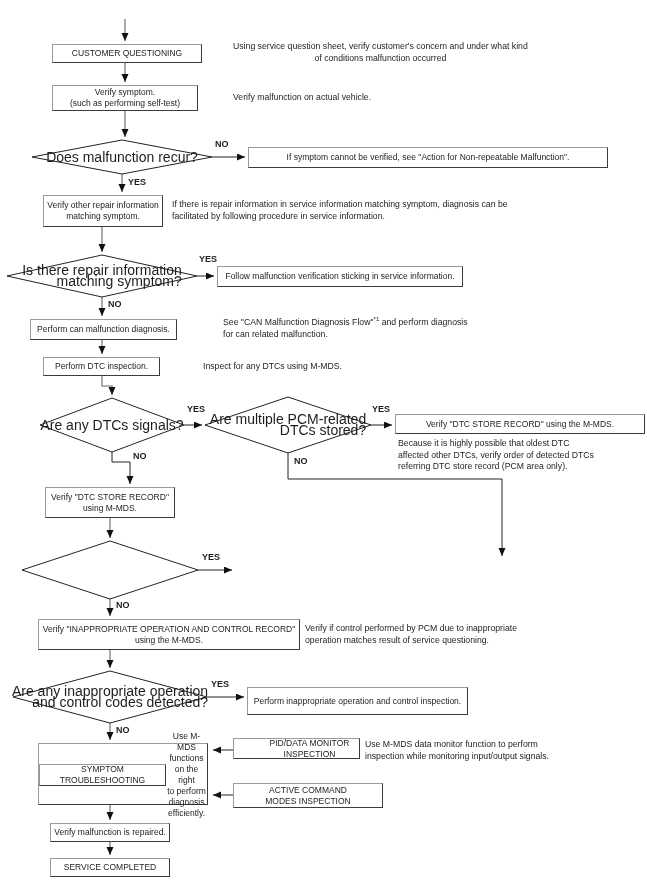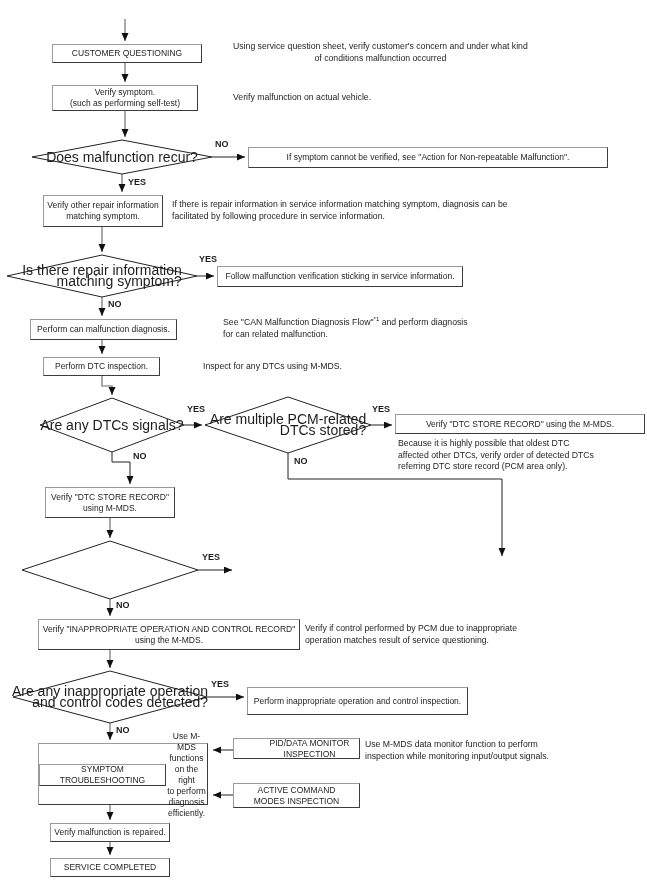--- a/index.html
+++ b/index.html
@@ -99,21 +99,21 @@
 
   <div class="box bigbox" style="left:38px;top:743px;width:170px;height:62px;">
     <div class="box inner">SYMPTOM
 TROUBLESHOOTING</div>
     <div class="bigbody">Use M-MDS functions on the right
 to perform diagnosis efficiently.</div>
   </div>
 
   <div class="box" style="left:233px;top:738px;width:127px;height:21px;padding-left:26px;">PID/DATA MONITOR
 INSPECTION</div>
-  <div class="box" style="left:233px;top:783px;width:127px;height:25px;">ACTIVE COMMAND
+  <div class="box" style="left:233px;top:783px;width:150px;height:25px;">ACTIVE COMMAND
 MODES INSPECTION</div>
   <div class="box" style="left:50px;top:823px;width:120px;height:19px;">Verify malfunction is repaired.</div>
   <div class="box" style="left:50px;top:858px;width:120px;height:19px;">SERVICE COMPLETED</div>
 
   <div class="dtext" style="left:122px;top:157px;">Does malfunction recur?</div>
   <div class="dtext" style="left:102px;top:276px;">Is there repair information
 matching symptom?</div>
   <div class="dtext" style="left:112px;top:425px;">Are any DTCs signals?</div>
   <div class="dtext" style="left:288px;top:425px;">Are multiple PCM-related
 DTCs stored?</div>

